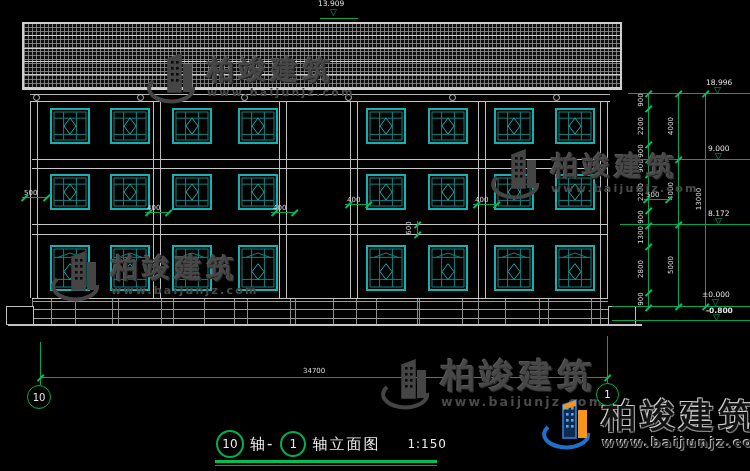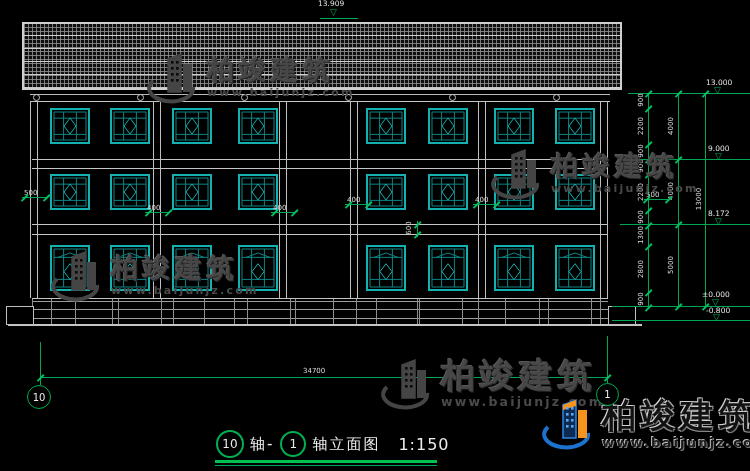--- a/index.html
+++ b/index.html
@@ -44,21 +44,21 @@
   .wm.big .wm-url{font-size:12.5px;}
   .wm.colored .wm-brand{color:#121212;
     text-shadow:-1px -1px 0 #d2d2d2,1px -1px 0 #a5a5a5,-1px 1px 0 #8d8d8d,1px 1px 0 #6e6e6e;}
   .wm.colored .wm-url{color:#1b1b1b;font-size:13px;
     text-shadow:-1px -1px 0 #bdbdbd,1px 1px 0 #7c7c7c;}
   
   #titlebar{position:absolute;left:216px;top:429px;height:30px;display:flex;align-items:center;
     gap:6px;color:#ececec;z-index:7;}
   #titlebar .tb-bub{position:static;flex:none;}
   .tb-txt{font-size:15px;letter-spacing:2px;white-space:nowrap;}
-  .tb-scale{font-size:16px;margin-left:12px;letter-spacing:1px;}
+  .tb-scale{font-size:12px;margin-left:21px;letter-spacing:1px;}
 </style>
 </head>
 <body>
 
 <div id="cv">
 
   <div id="roof"></div>
 
   <div id="eave"></div>
 
@@ -322,29 +322,29 @@
     <div class="gl" style="left: 22px; top: 197px; width: 26px; height: 1px;"></div>
     <div class="tick" style="left: 20px; top: 197px;"></div>
     <div class="tick" style="left: 42px; top: 197px;"></div>
     <div class="dim-t" style="left: 646px; top: 191px;">500</div>
     <div class="gl" style="left: 644px; top: 199px; width: 26px; height: 1px;"></div>
     <div class="tick" style="left: 642px; top: 199px;"></div>
     <div class="tick" style="left: 664px; top: 199px;"></div>
     <div class="lvl" style="left: 318px; top: 0px;">13.909</div>
     <div class="tri" style="left: 330px; top: 8px;">▽</div>
     <div class="gl" style="left: 320px; top: 18px; width: 38px; height: 1px;"></div>
-    <div class="lvl" style="left: 706px; top: 79px;">13.000</div>
+    <div class="lvl" style="left: 706px; top: 79px;">18.996</div>
     <div class="tri" style="left: 714px; top: 86px;">▽</div>
     <div class="lvl" style="left: 708px; top: 145px;">9.000</div>
     <div class="tri" style="left: 715px; top: 152px;">▽</div>
     <div class="lvl" style="left: 708px; top: 210px;">8.172</div>
     <div class="tri" style="left: 715px; top: 217px;">▽</div>
     <div class="lvl" style="left: 702px; top: 291px;">±0.000</div>
     <div class="tri" style="left: 712px; top: 298px;">▽</div>
-    <div class="lvl" style="left: 706px; top: 307px;">-0.800</div>
+    <div class="lvl" style="left: 706px; top: 307px; font-weight: bold;">-0.800</div>
     <div class="tri" style="left: 713px; top: 313px;">▽</div>
     <div class="wm " style="left: 146px; top: 50px;">
       <svg width="52" height="54" viewBox="0 0 52 54">
     <path d="M7 31 A22 13 0 1 0 47 37" fill="none" stroke="#454545" stroke-width="4"></path>
     <polygon points="22,9 35,4 35,42 22,42" fill="#454545" stroke="#454545" stroke-width="1.5"></polygon>
 
     <rect x="37" y="14" width="9" height="28" fill="#454545"></rect>
     <rect x="25" y="11" width="2.6" height="2.6" fill="#0a0a0a"></rect>
         <rect x="30" y="11" width="2.6" height="2.6" fill="#0a0a0a"></rect>
         <rect x="25" y="17" width="2.6" height="2.6" fill="#0a0a0a"></rect>

